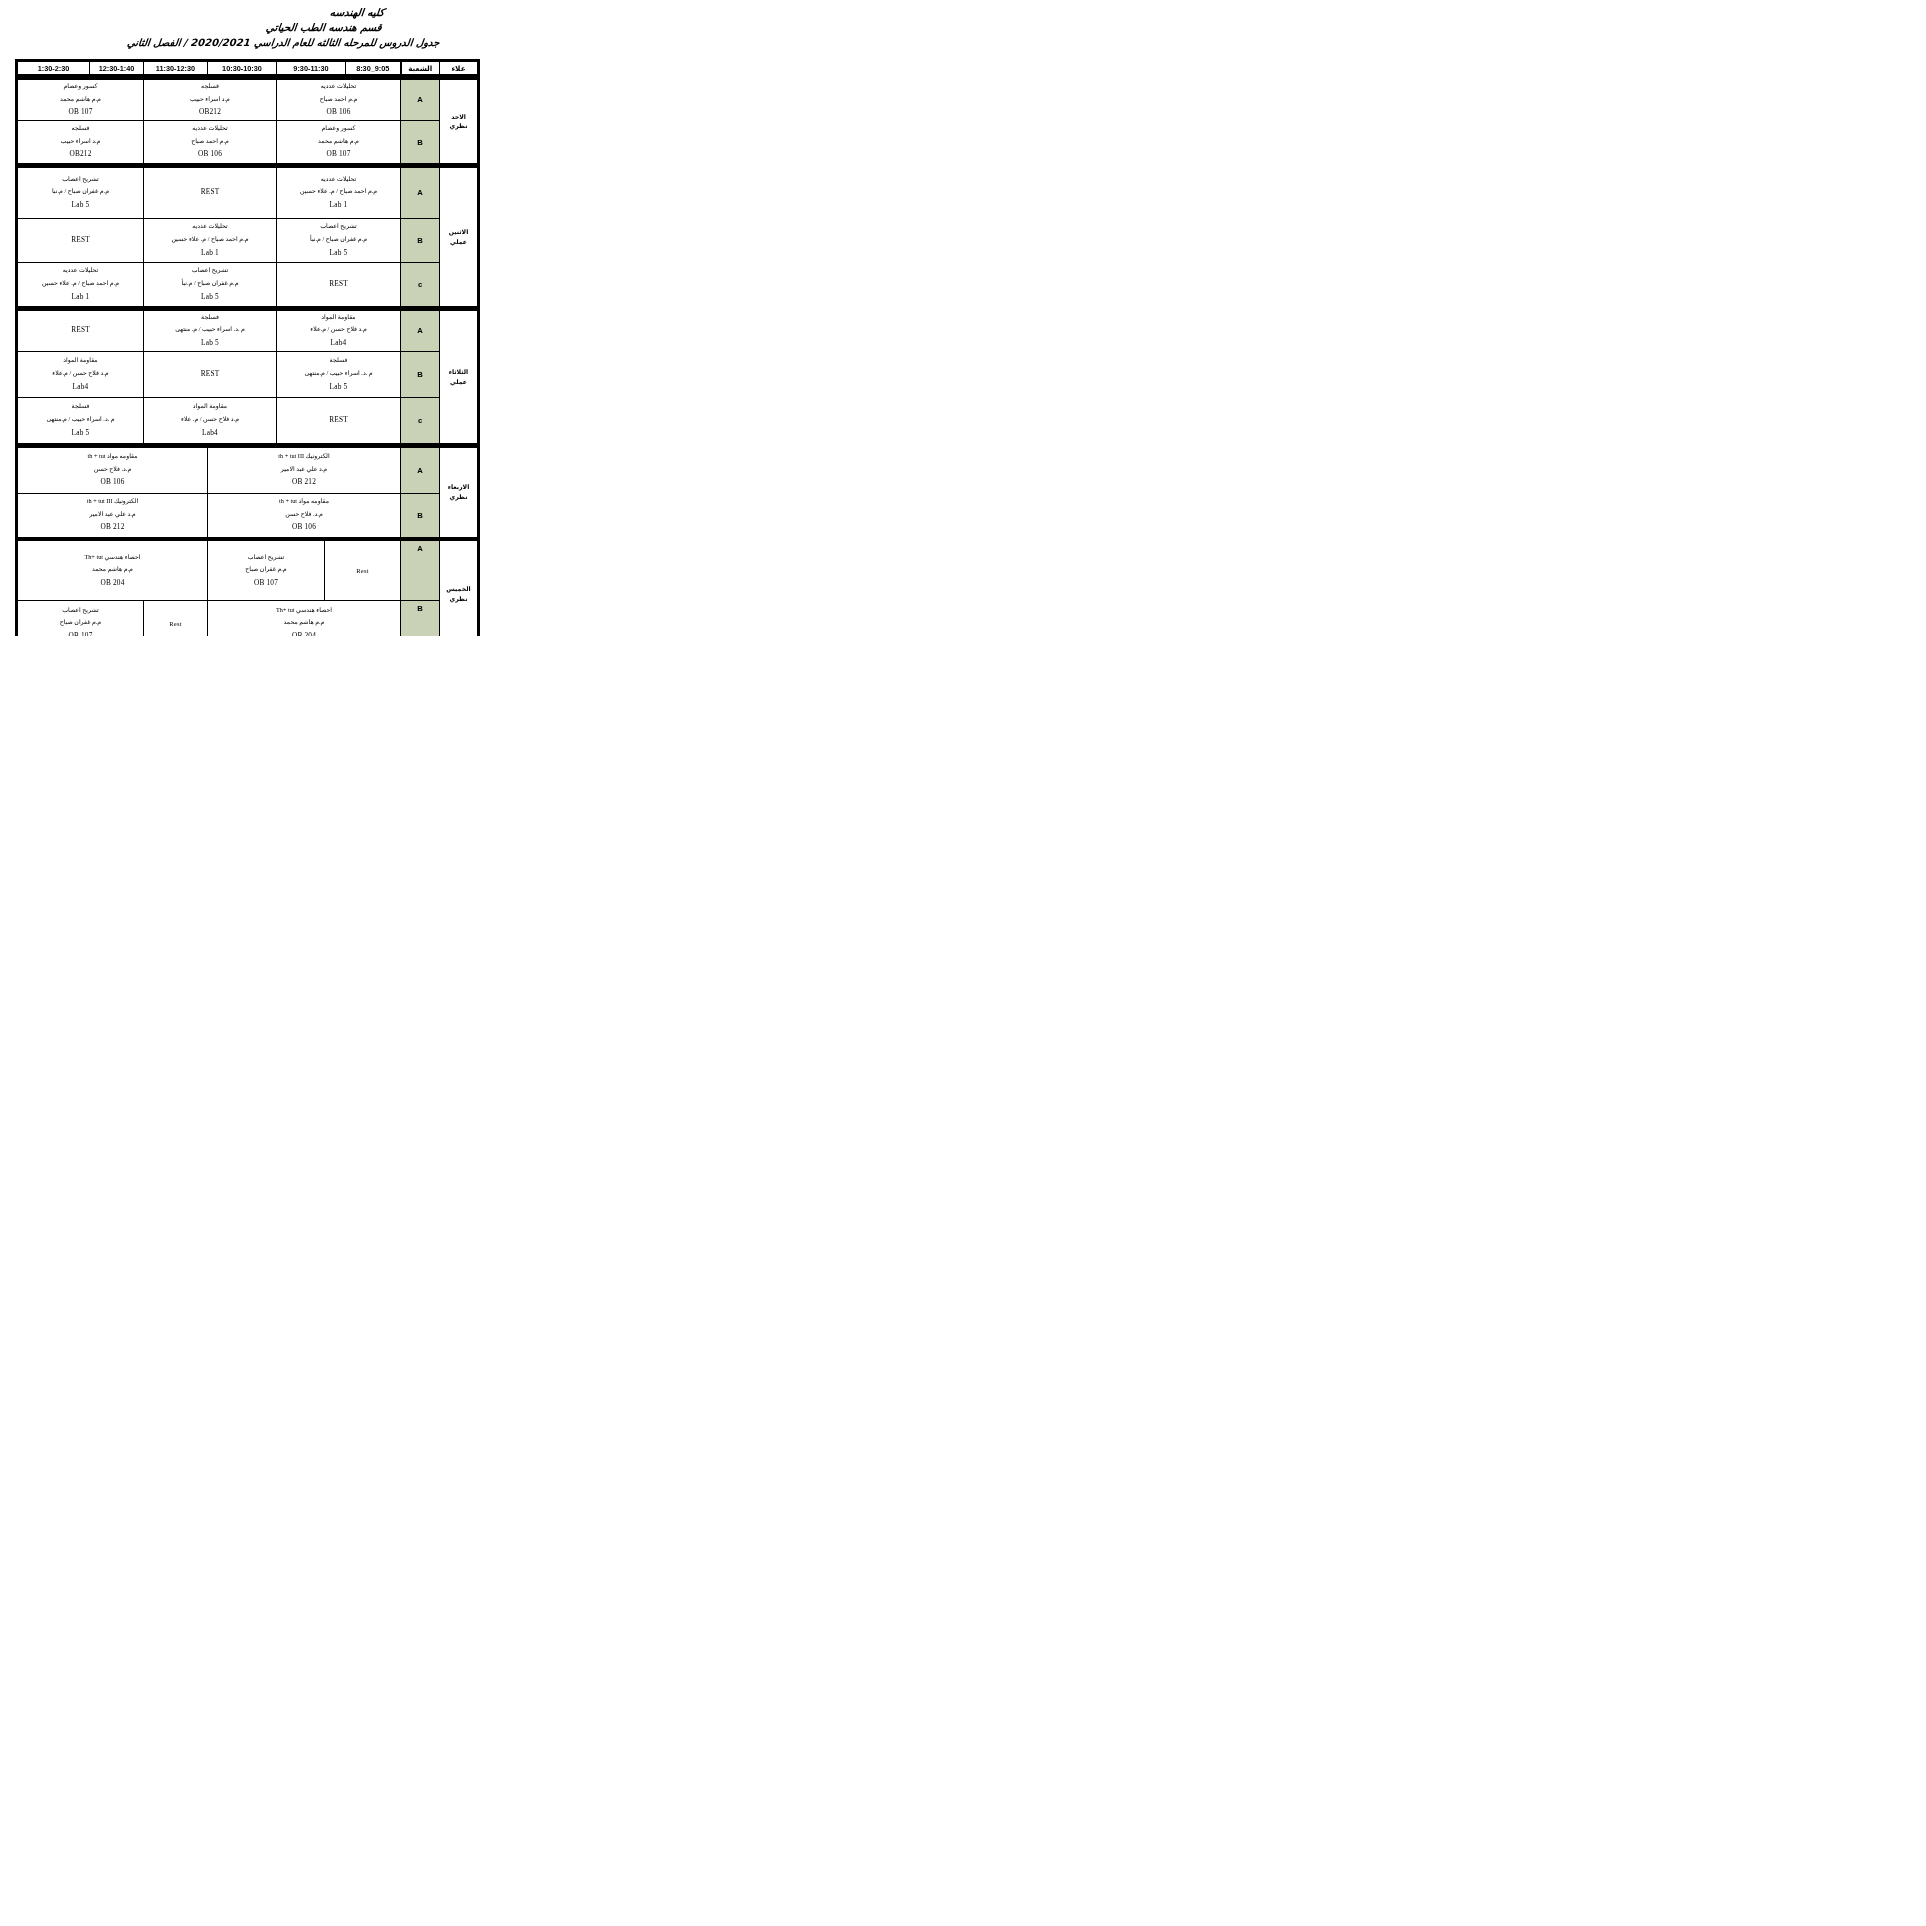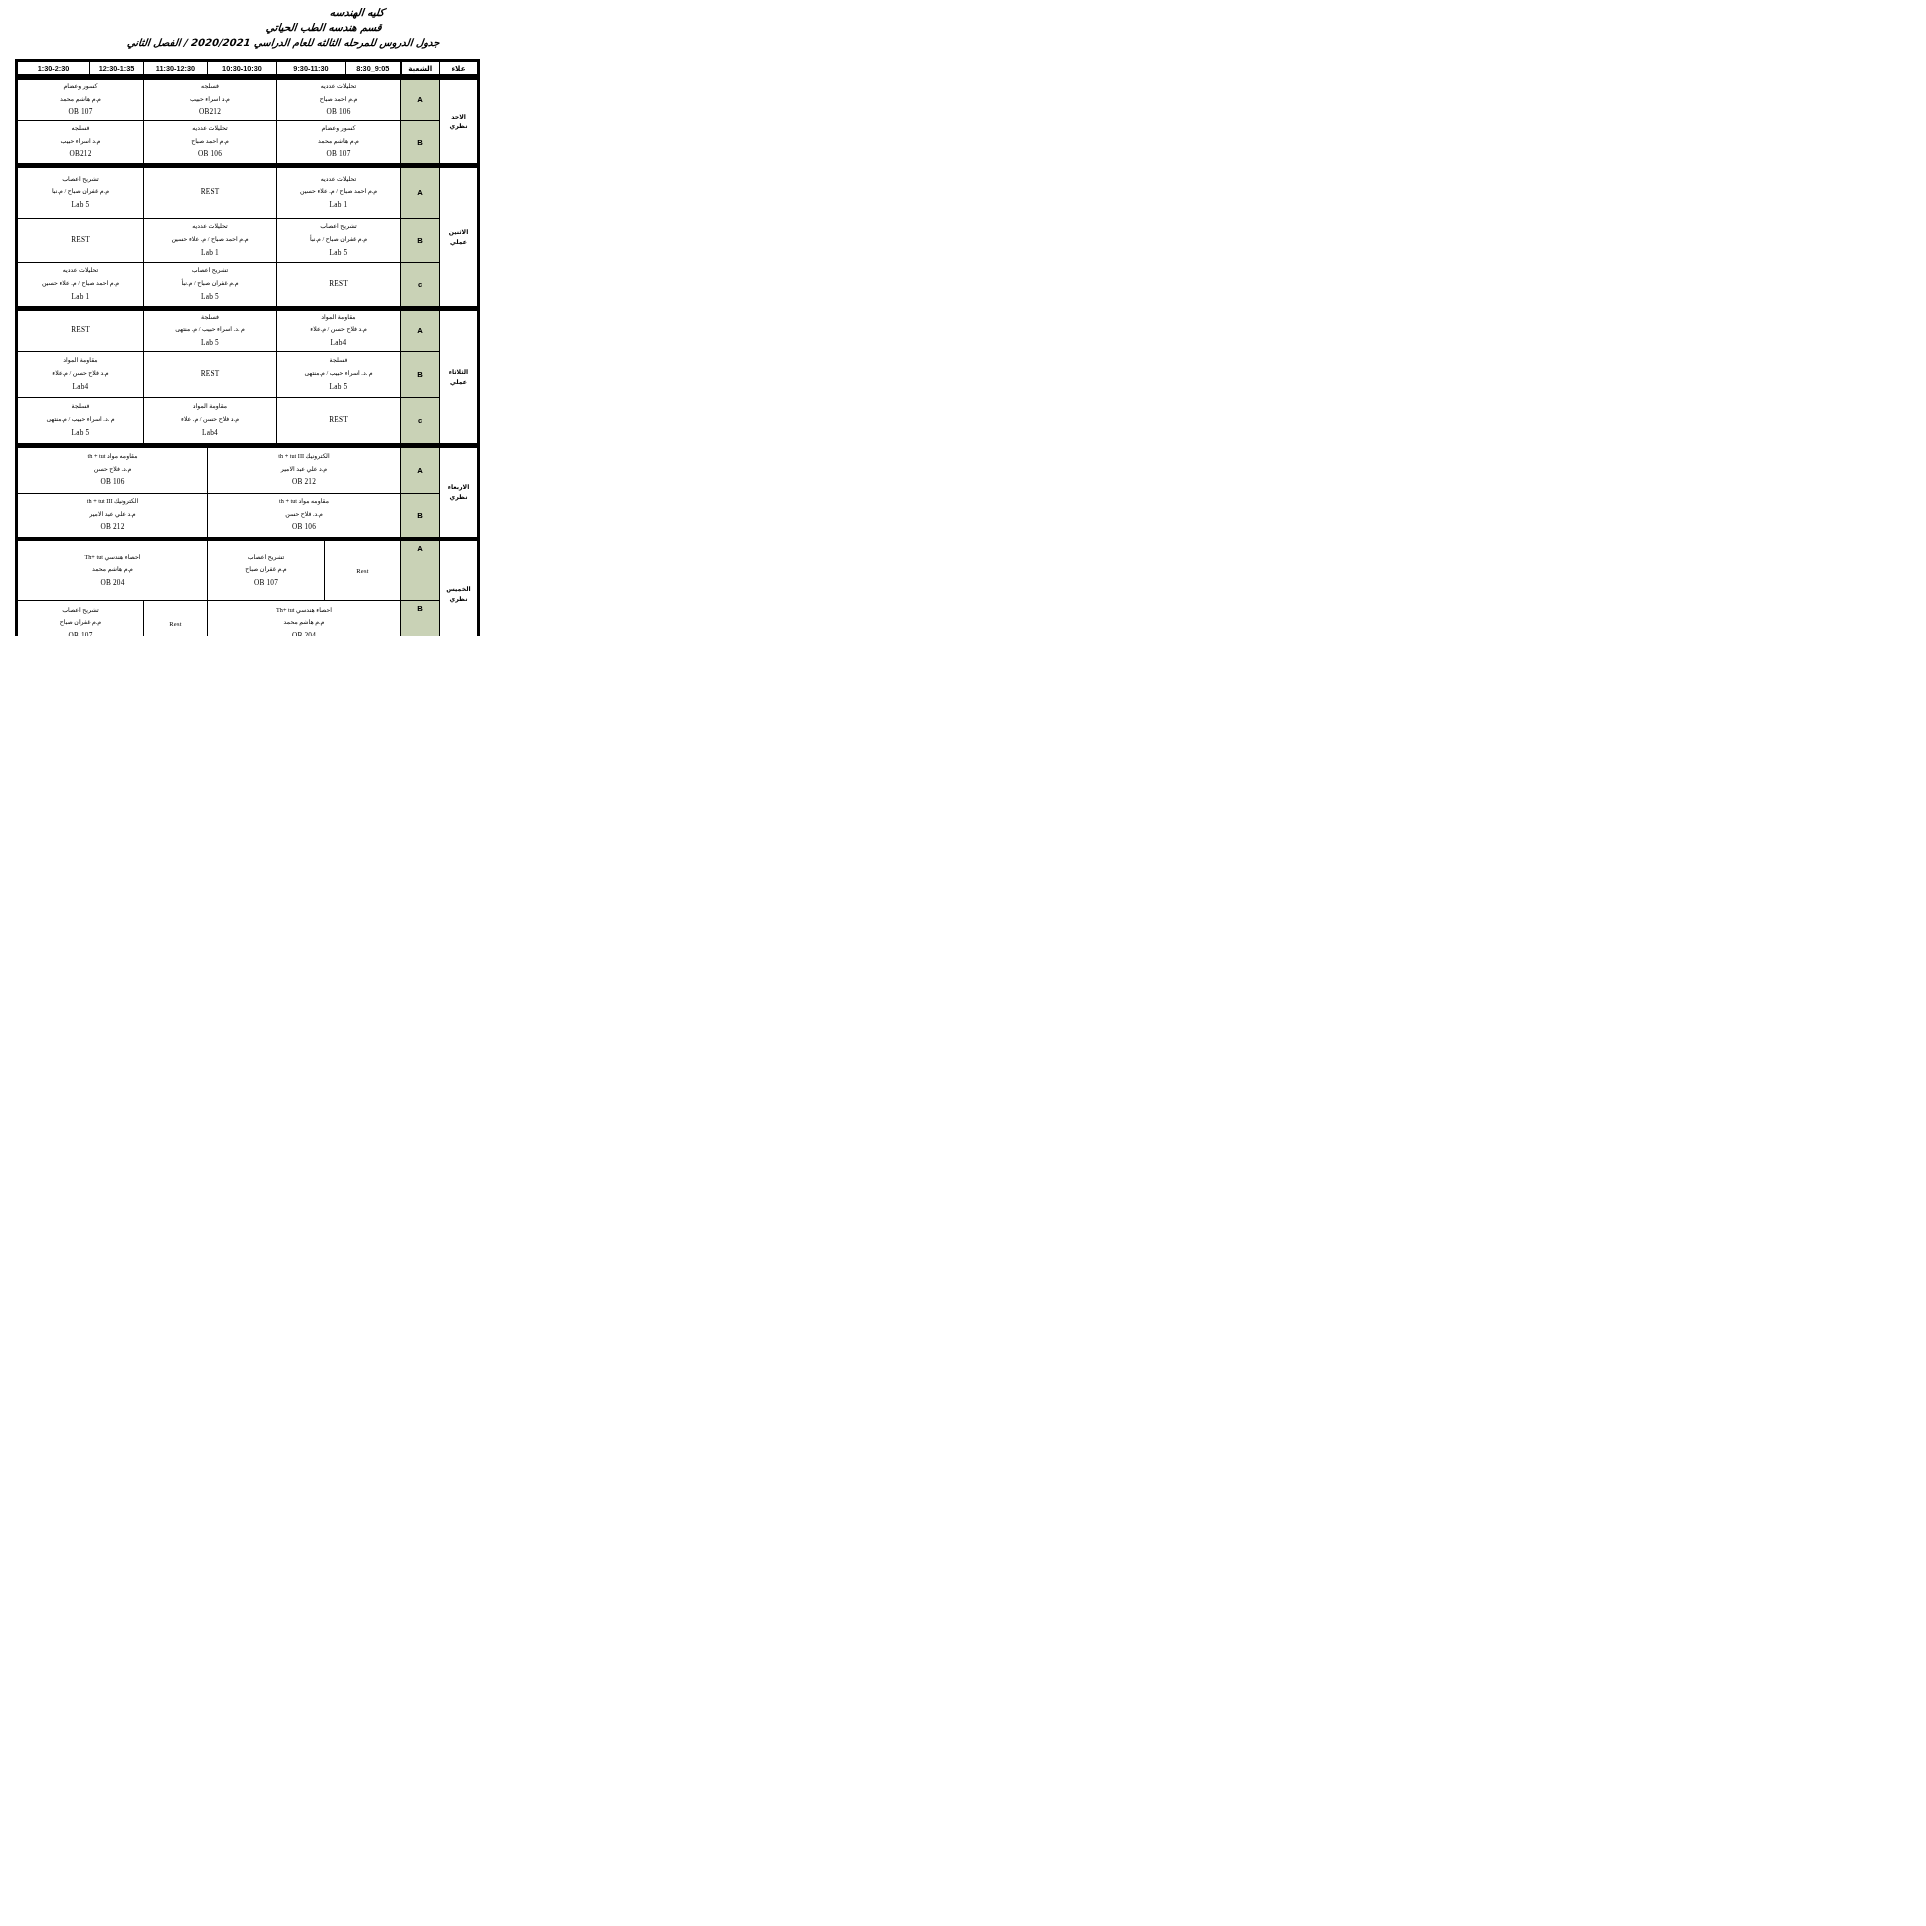--- a/index.html
+++ b/index.html
@@ -87,21 +87,21 @@
         <col style="width:48px">
         <col style="width:21px">
       <col style="width:55px">
         <col style="width:39px">
         <col style="width:39px">
     </colgroup>
 
     <tbody>
         <tr class="hdr">
       <td class="time-h">1:30-2:30</td>
-      <td class="time-h">12:30-1:35</td>
+      <td class="time-h">12:30-1:40</td>
       <td class="time-h">11:30-12:30</td>
       <td class="time-h">10:30-10:30</td>
       <td class="time-h" colspan="2">9:30-11:30</td>
       <td class="time-h">8:30_9:05</td>
       <td class="sec-h">الشعبة</td>
       <td class="day-h">علاء</td>
     </tr>
     <tr class="bandH">
           <td colspan="9"></td>
         </tr>

